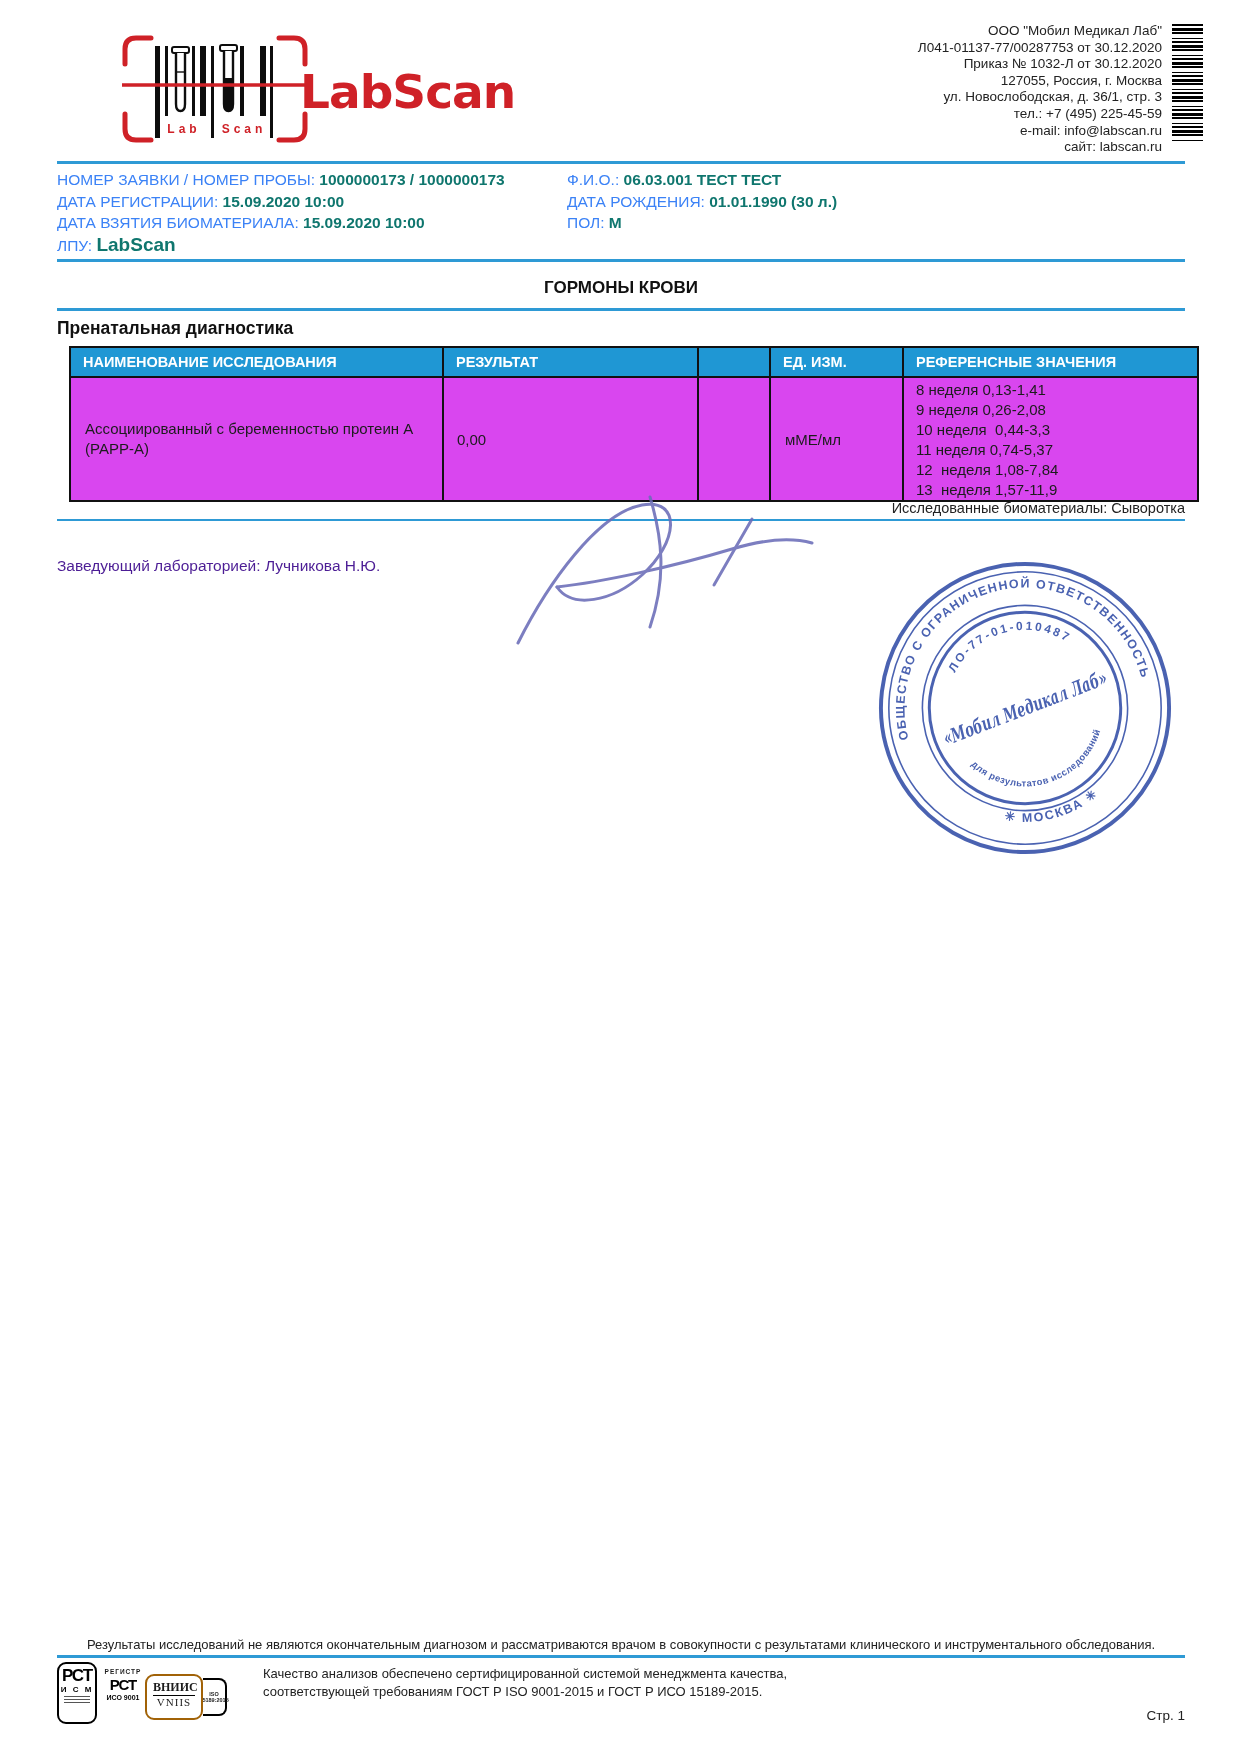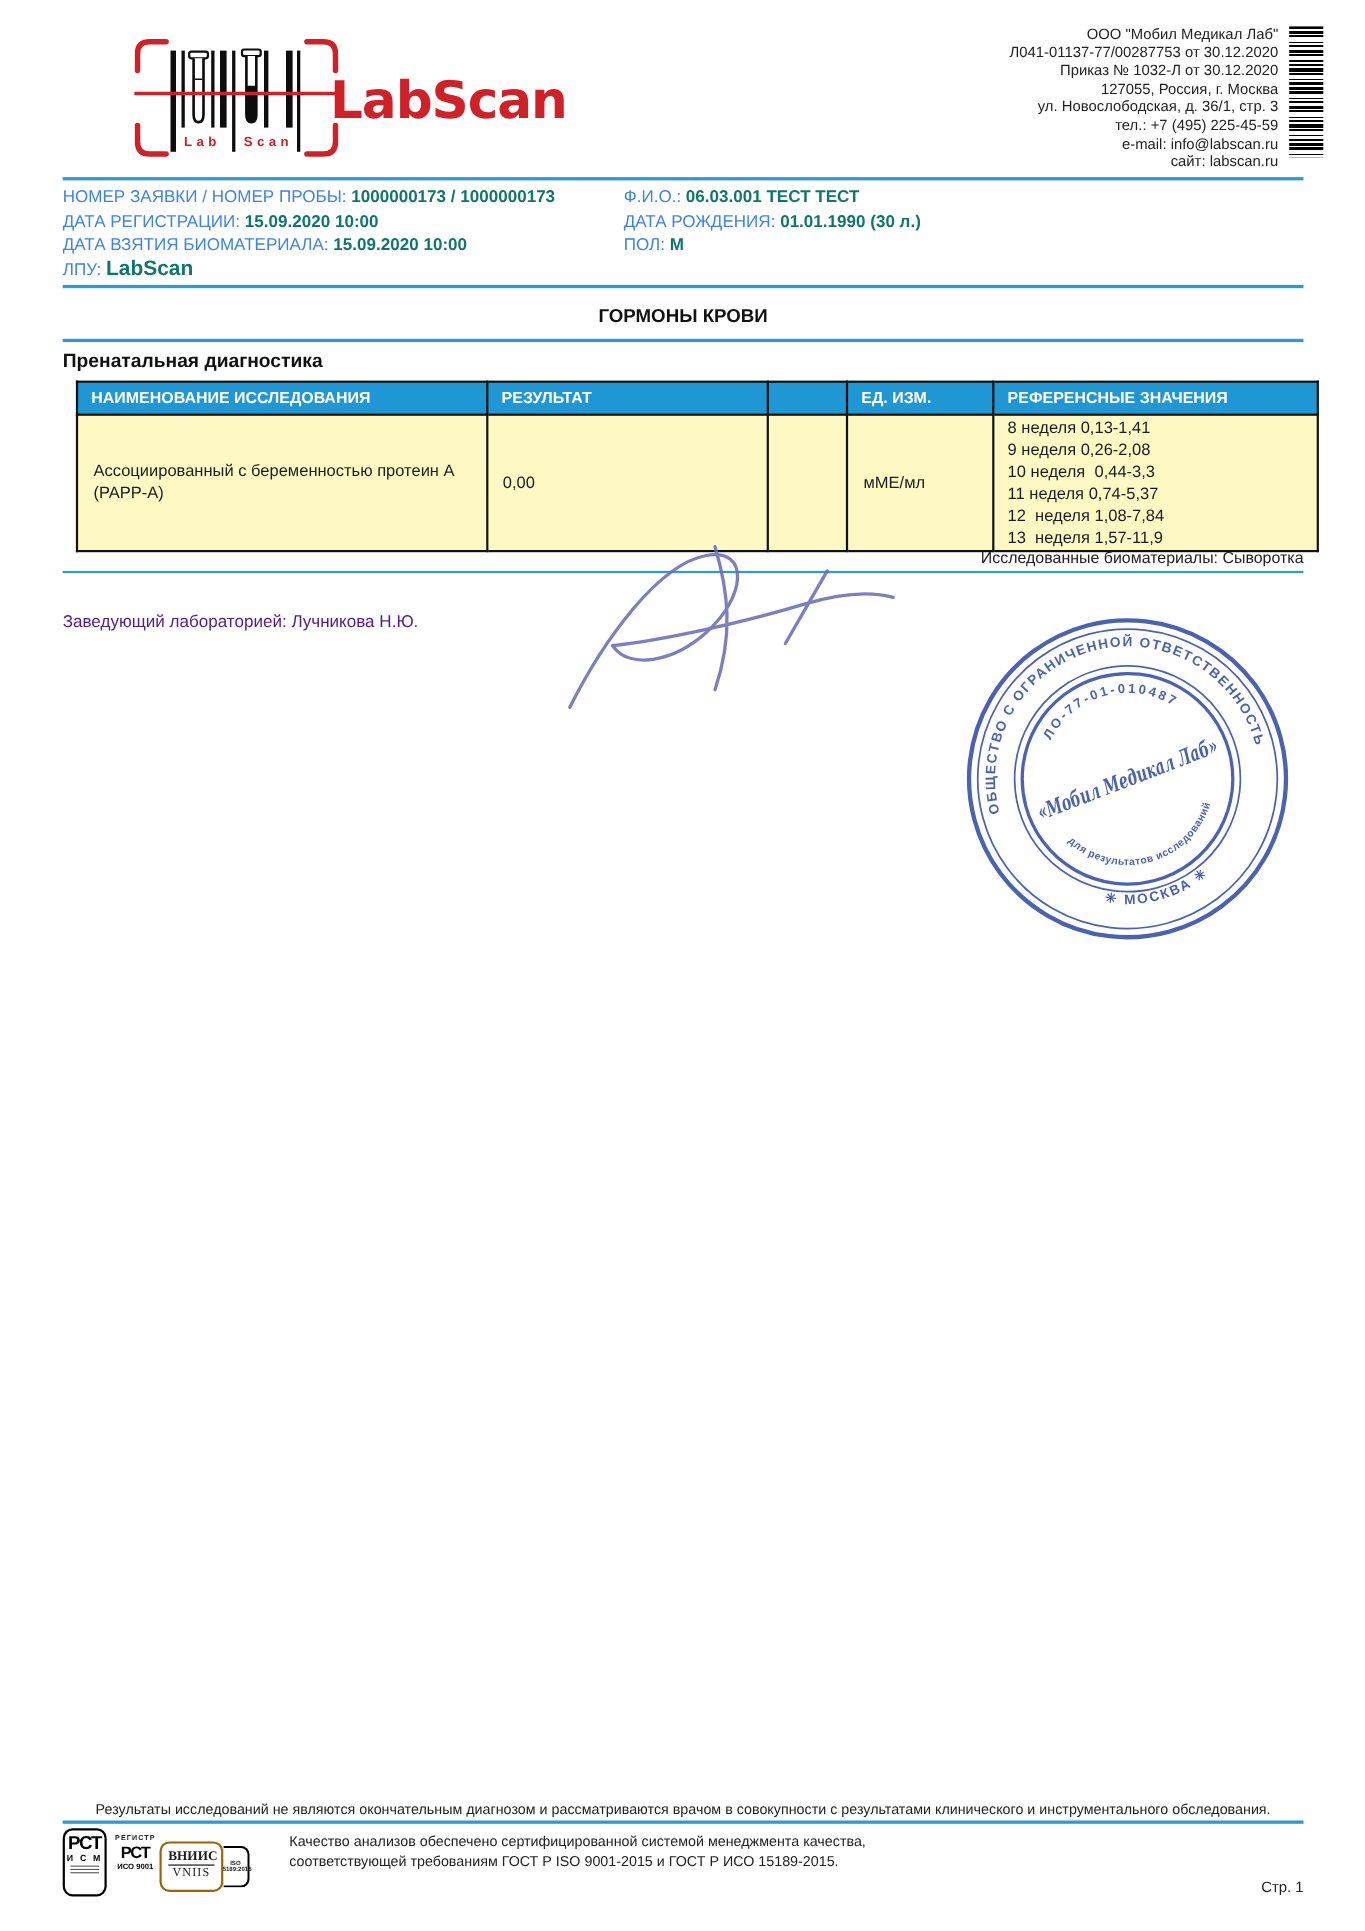--- a/index.html
+++ b/index.html
@@ -42,21 +42,21 @@
   .group-title { left: 57px; top: 278px; width: 1128px; text-align: center; font-weight: 700; font-size: 17px; color: #111; }
   .section-title { left: 57px; top: 318px; font-weight: 700; font-size: 17.5px; color: #111; }
 
   
   .rtable { left: 57px; top: 346px; width: 1128px; border-collapse: collapse; table-layout: fixed; margin-left: 12px; }
   .rtable th, .rtable td { border: 2px solid #111; }
   .rtable th {
     background: #1f97d4; color: #fff; font-weight: 700; font-size: 14.5px;
     text-align: left; height: 30px; padding: 0 0 0 12px;
   }
-  .rtable td { height: 121px; vertical-align: middle; font-size: 15px; background: #fef9c3; }
+  .rtable td { height: 121px; vertical-align: middle; font-size: 15px; background: #d946ef; }
   td.c-name  { padding: 6px 14px; line-height: 20px; }
   td.c-res   { padding-left: 13px; }
   td.c-units { padding-left: 14px; }
   td.c-refs  { vertical-align: top; padding: 2px 0 0 12px; }
   .ref-line { line-height: 20px; white-space: pre; }
 
   .biomaterials { left: 57px; top: 500px; width: 1128px; text-align: right; font-size: 14.5px; color: #222; }
   .completion   { left: 57px; top: 525px; width: 1128px; text-align: right; font-size: 15px; color: #1a1a1a; }
   .head-lab     { left: 57px; top: 557px; font-size: 15.5px; color: #4c1d95; }
 

